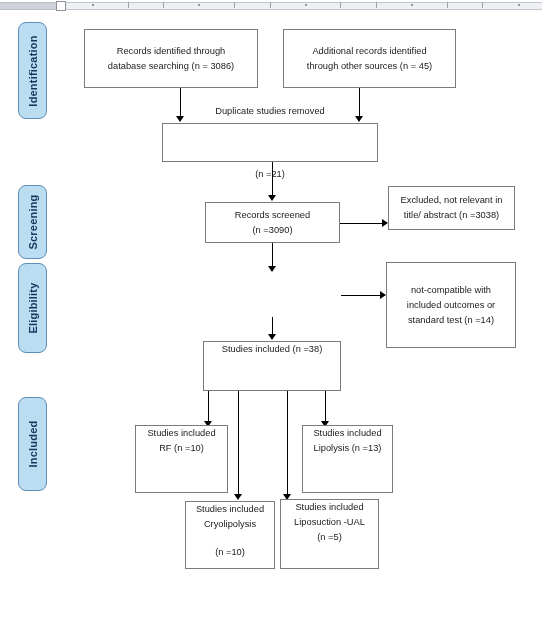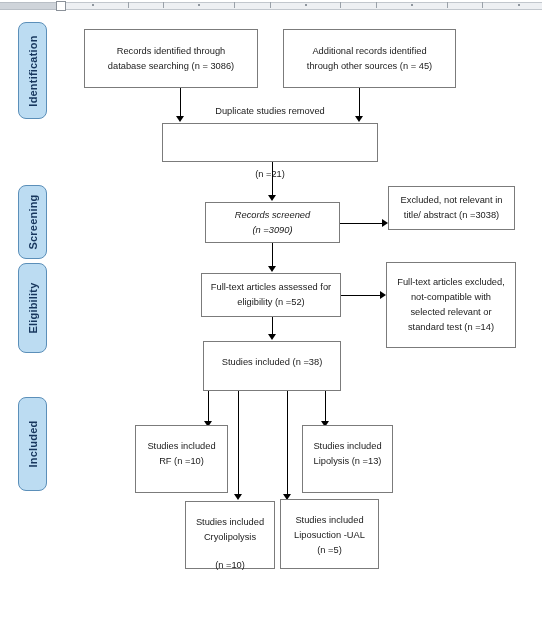--- a/index.html
+++ b/index.html
@@ -116,21 +116,21 @@
   }
   .node .line {
     font-size: 9.3px;
     color: #1a1a1a;
     line-height: 15px;
     text-align: center;
     white-space: nowrap;
   }
   .node.topalign {
     justify-content: flex-start;
-    padding-top: 13px;
+    padding-top: 0;
   }
   .node.spaced .line.gap {
     margin-top: 13px;
   }
 
   
   .vline {
     position: absolute;
     width: 1px;
     background: #000000;
@@ -213,48 +213,43 @@
     <div class="arrow-down" style="left:355px; top:105px;"></div>
 
     <div class="node" style="left:162px; top:112px; width:216px; height:39px;gap:48px;">
       <div class="line">Duplicate studies  removed</div>
       <div class="line">(n =21)</div>
     </div>
 
     <div class="vline" style="left:272px; top:151px; height:34px;"></div>
     <div class="arrow-down" style="left:268px; top:184px;"></div>
 
-    <div class="node" style="left:205px; top:191px; width:135px; height:41px;font-style:italic;">
+    <div class="node" style="left:205px; top:191px; width:135px; height:41px;">
       <div class="line">Records screened</div>
       <div class="line">(n =3090)</div>
     </div>
 
     <div class="hline" style="left:340px; top:212px; width:43px;"></div>
     <div class="arrow-right" style="left:382px; top:208px;"></div>
 
     <div class="node" style="left:388px; top:175px; width:127px; height:44px;">
       <div class="line">Excluded, not relevant in</div>
       <div class="line">title/ abstract (n =3038)</div>
     </div>
 
     <div class="vline" style="left:272px; top:232px; height:25px;"></div>
     <div class="arrow-down" style="left:268px; top:255px;"></div>
 
-    <div class="node" style="left:201px; top:262px; width:140px; height:44px;">
-      <div class="line">Full-text articles assessed for</div>
-      <div class="line">eligibility (n =52)</div>
-    </div>
 
     <div class="hline" style="left:341px; top:284px; width:40px;"></div>
     <div class="arrow-right" style="left:380px; top:280px;"></div>
 
     <div class="node" style="left:386px; top:251px; width:130px; height:86px;">
-      <div class="line">Full-text articles excluded,</div>
       <div class="line">not-compatible with</div>
-      <div class="line">selected relevant or</div>
+      <div class="line">included outcomes or</div>
       <div class="line">standard test (n =14)</div>
     </div>
 
     <div class="vline" style="left:272px; top:306px; height:18px;"></div>
     <div class="arrow-down" style="left:268px; top:323px;"></div>
 
     <div class="node topalign" style="left:203px; top:330px; width:138px; height:50px;">
       <div class="line">Studies included (n =38)</div>
     </div>
 

